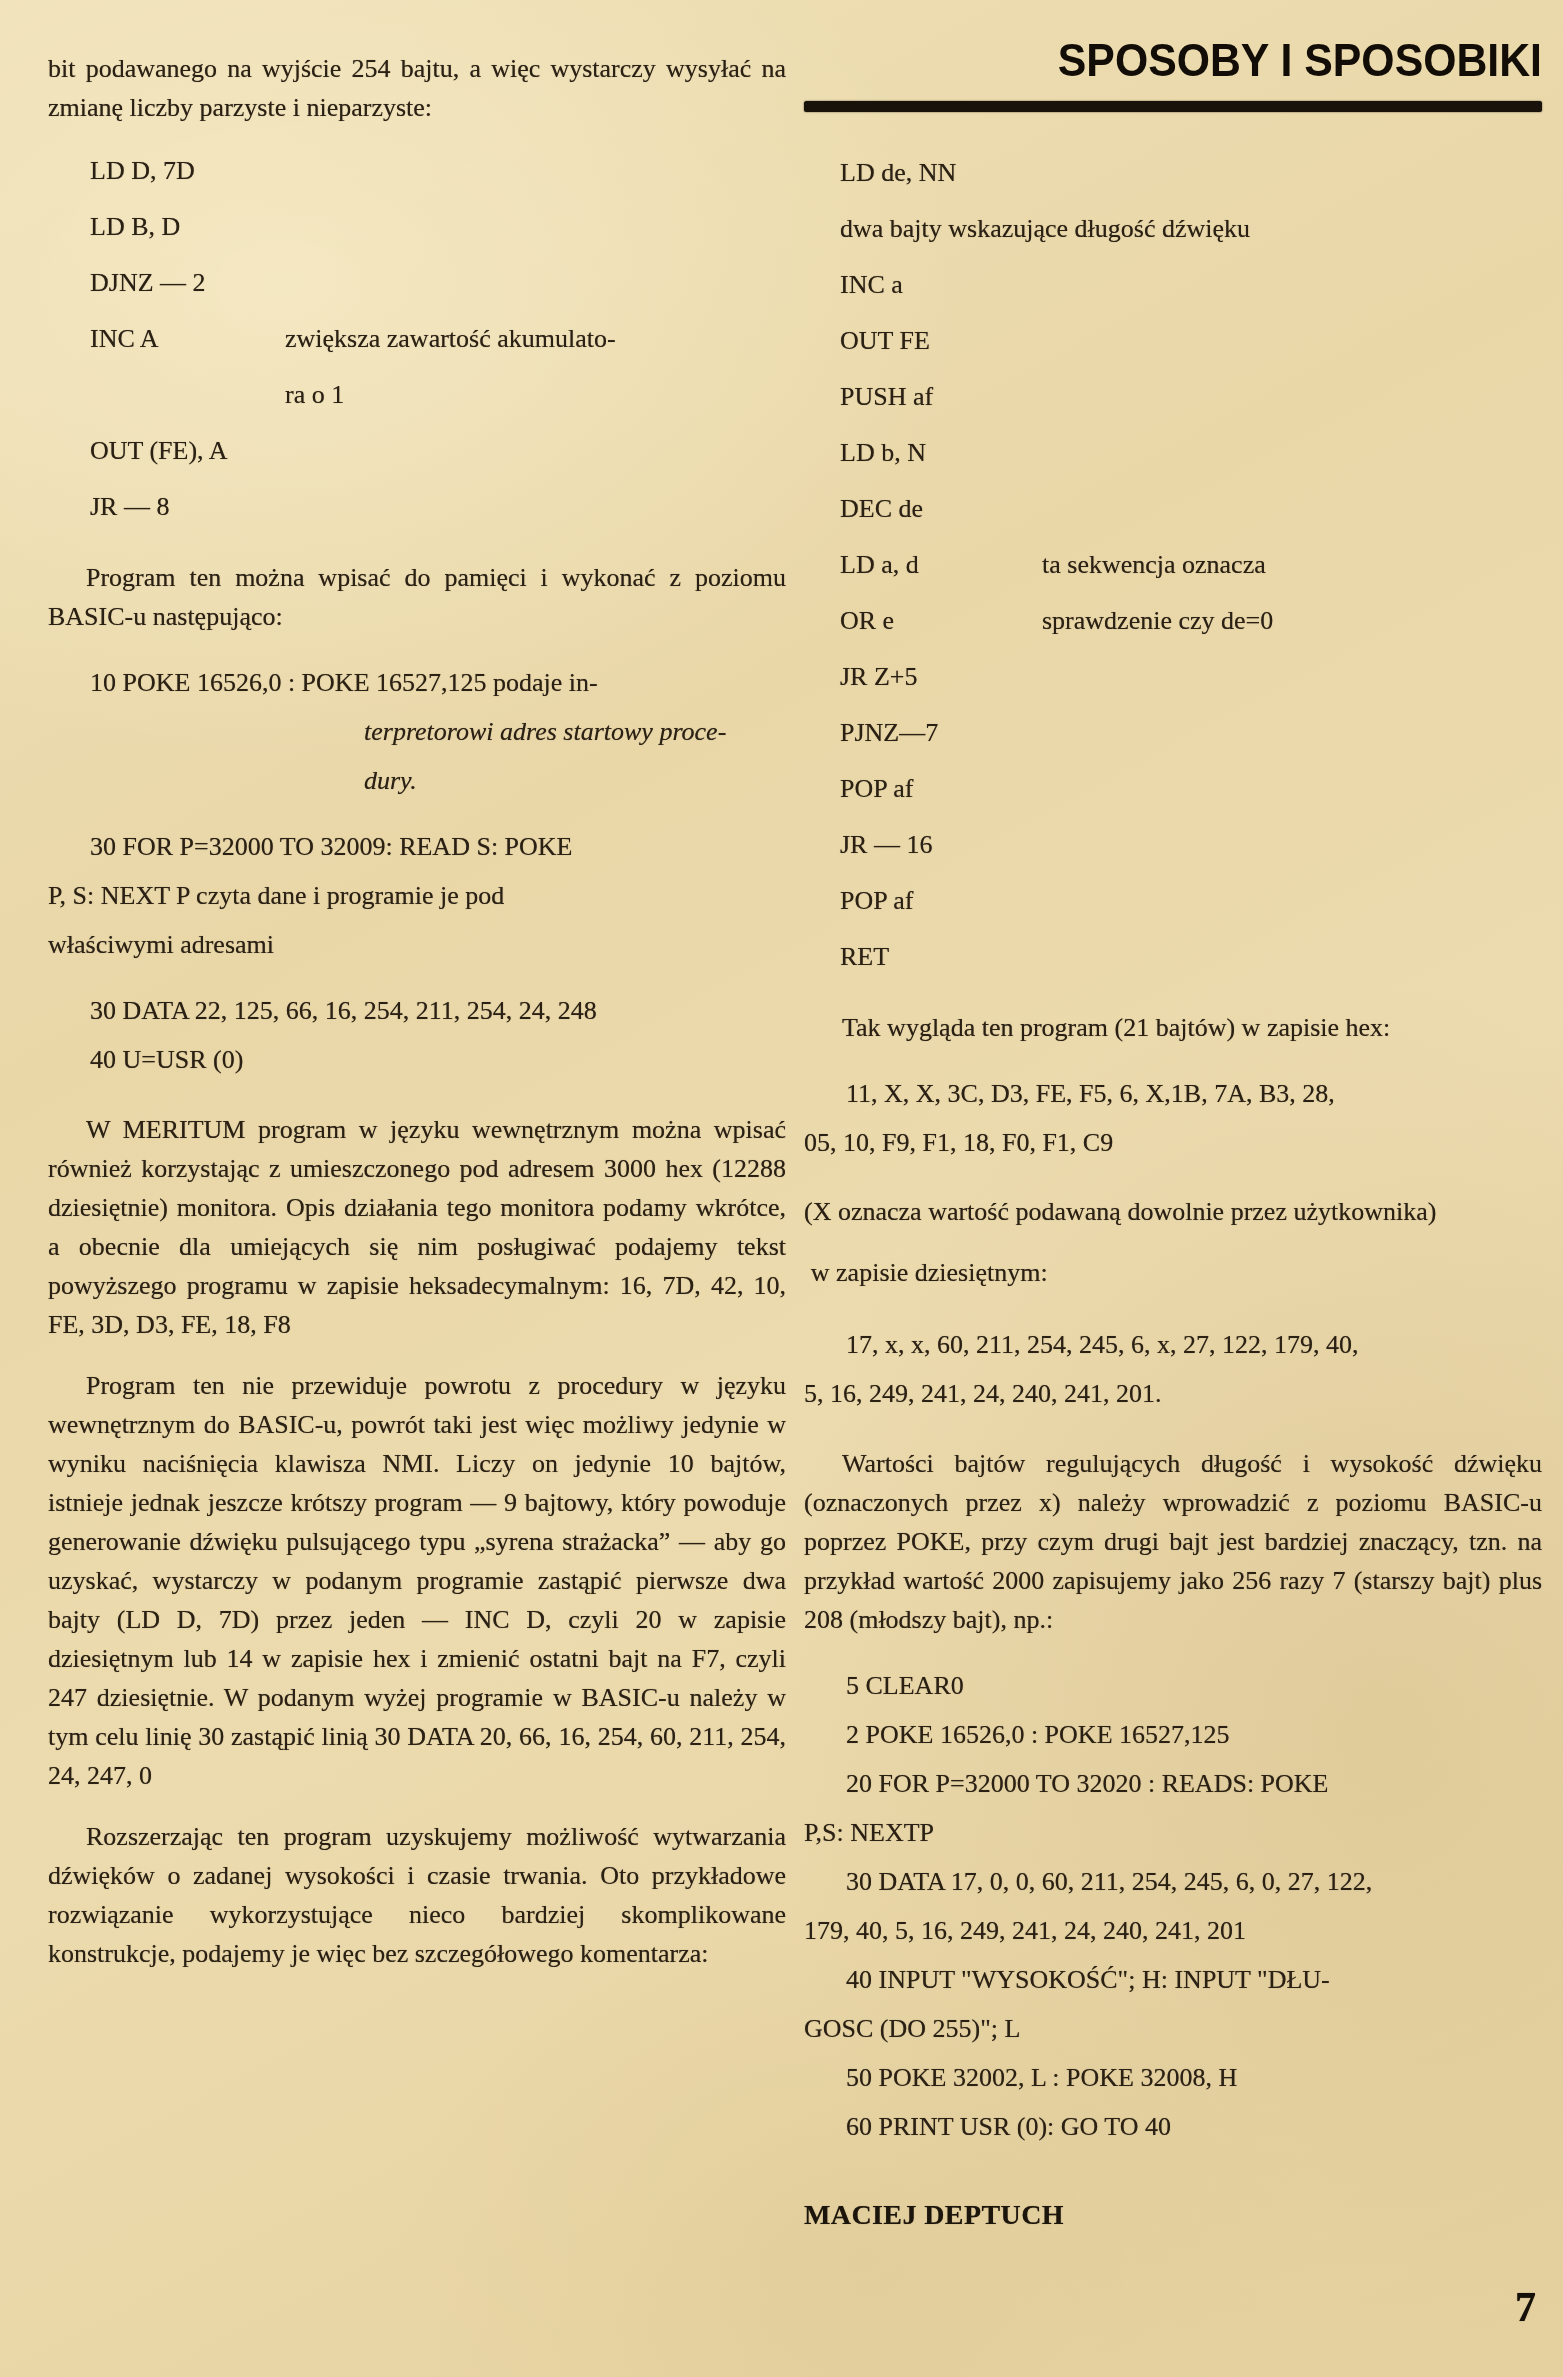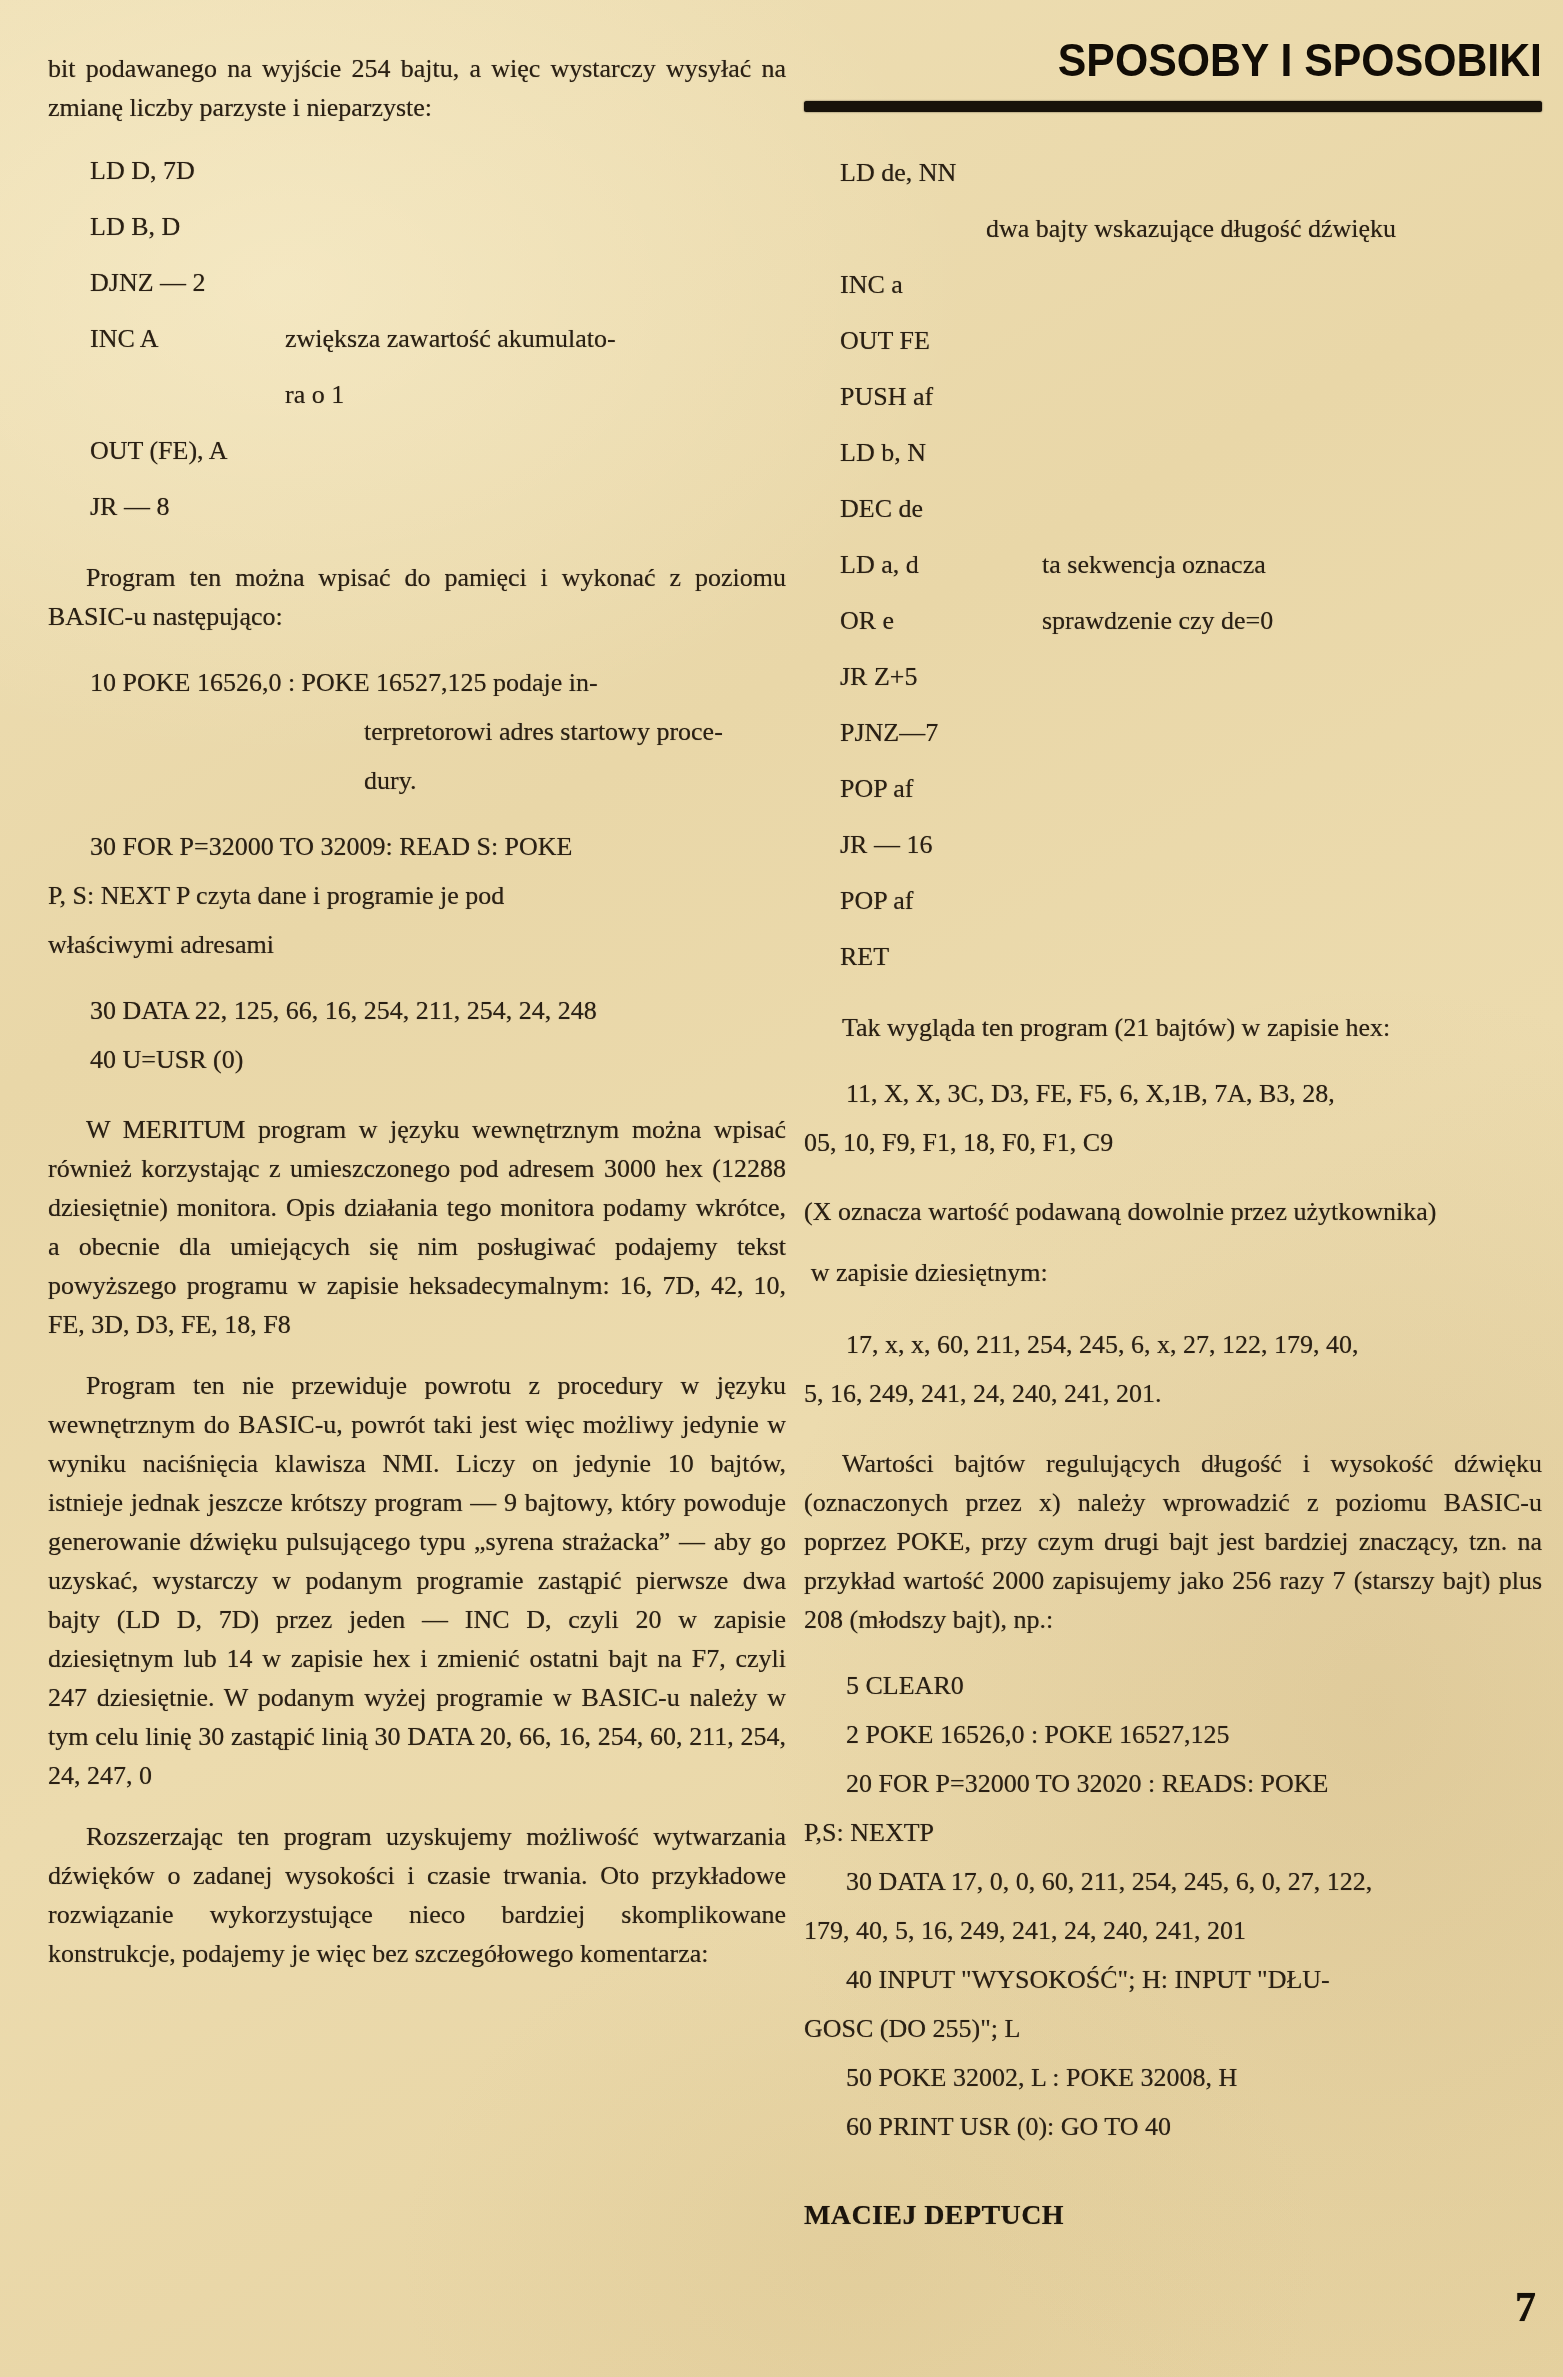--- a/index.html
+++ b/index.html
@@ -23,26 +23,26 @@
     text-shadow:0 0 0.8px rgba(44,32,16,.55);
   }
   .para.noindent{text-indent:0;}
   .para.label{text-indent:6.8px;text-align:left;margin-bottom:28px;}
 
   .asm{font-size:26px;line-height:44px;margin:12px 0 29px 0;text-shadow:0 0 0.8px rgba(44,32,16,.55);}
   .asm-row{display:flex;margin-top:12px;}
   .asm-row .op{flex:0 0 auto;width:195px;padding-left:42px;white-space:pre;}
   .asm-row .cmt{flex:1;}
   .asm.right-asm .asm-row .op{width:202px;padding-left:36px;}
-  .asm-row.span .cmt{padding-left:36px;text-align:center;}
+  .asm-row.span .cmt{padding-left:36px;}
 
   .code{font-size:26px;line-height:49px;margin:0 0 25.5px 0;text-shadow:0 0 0.8px rgba(44,32,16,.55);}
   .cline{white-space:pre-wrap;}
   .ind1{padding-left:42px;}
-  .ind2{padding-left:316px;}
+  .ind2{padding-left:316px;font-style:italic;}
   .gap-after{margin-bottom:17px;}
 
   .masthead{margin:0 0 0 0;}
   .title{
     margin:0;text-align:right;
     font-family:"Liberation Sans","DejaVu Sans",sans-serif;
     font-weight:700;font-size:46px;line-height:53px;color:#120d06;
     transform:scaleX(.93);transform-origin:100% 50%;
     letter-spacing:0px;white-space:nowrap;
   }

